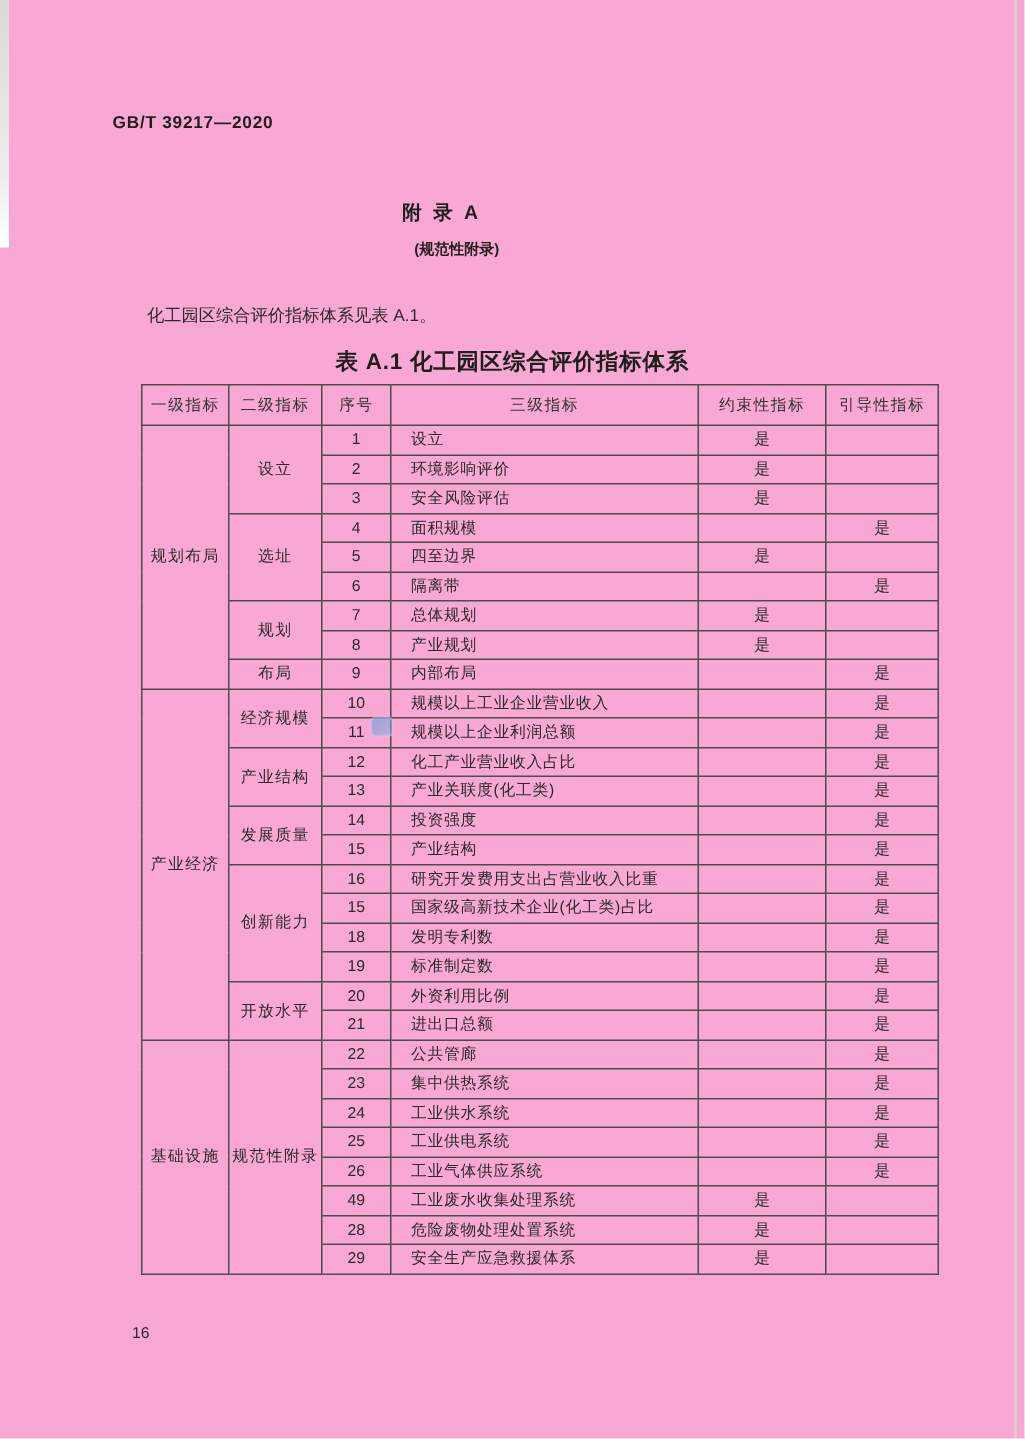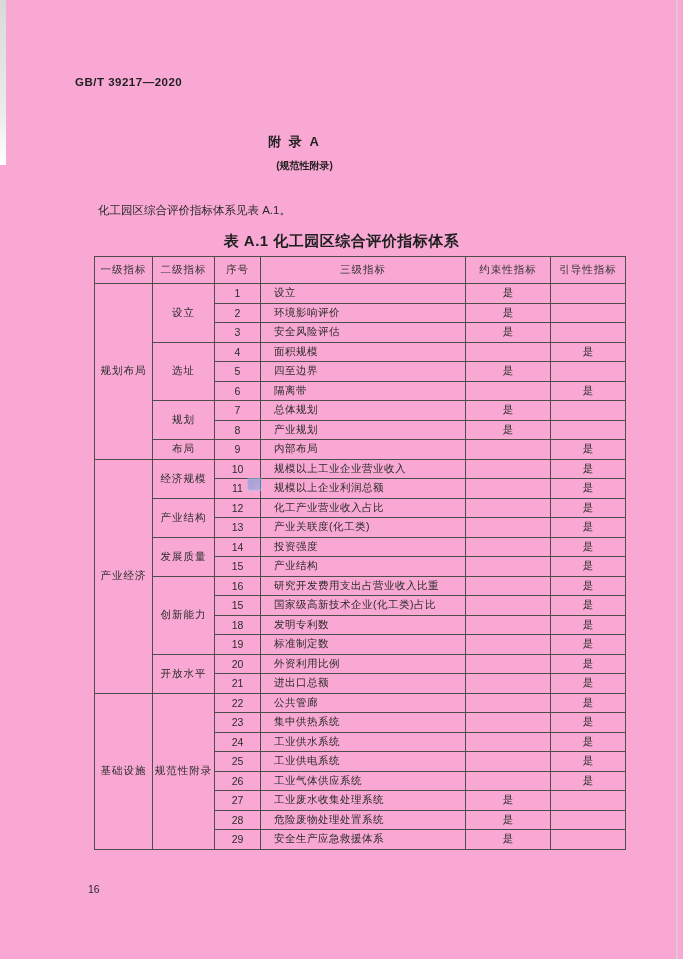--- a/index.html
+++ b/index.html
@@ -286,21 +286,21 @@
           <td class="yes"></td>
           <td class="yes">是</td>
         </tr>
         <tr>
           <td class="num">26</td>
           <td class="ind">工业气体供应系统</td>
           <td class="yes"></td>
           <td class="yes">是</td>
         </tr>
         <tr>
-          <td class="num">27</td>
+          <td class="num">49</td>
           <td class="ind">工业废水收集处理系统</td>
           <td class="yes">是</td>
           <td class="yes"></td>
         </tr>
         <tr>
           <td class="num">28</td>
           <td class="ind">危险废物处理处置系统</td>
           <td class="yes">是</td>
           <td class="yes"></td>
         </tr>

